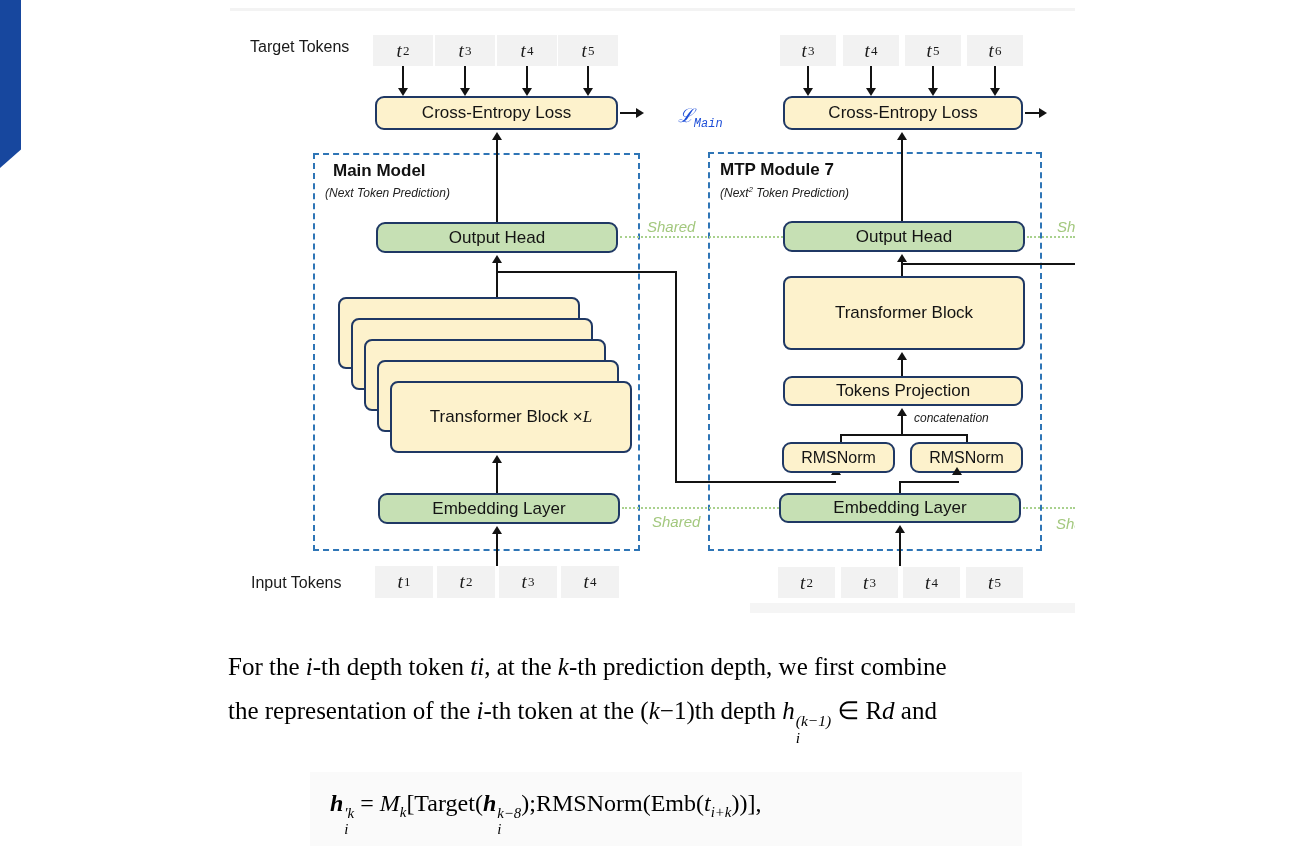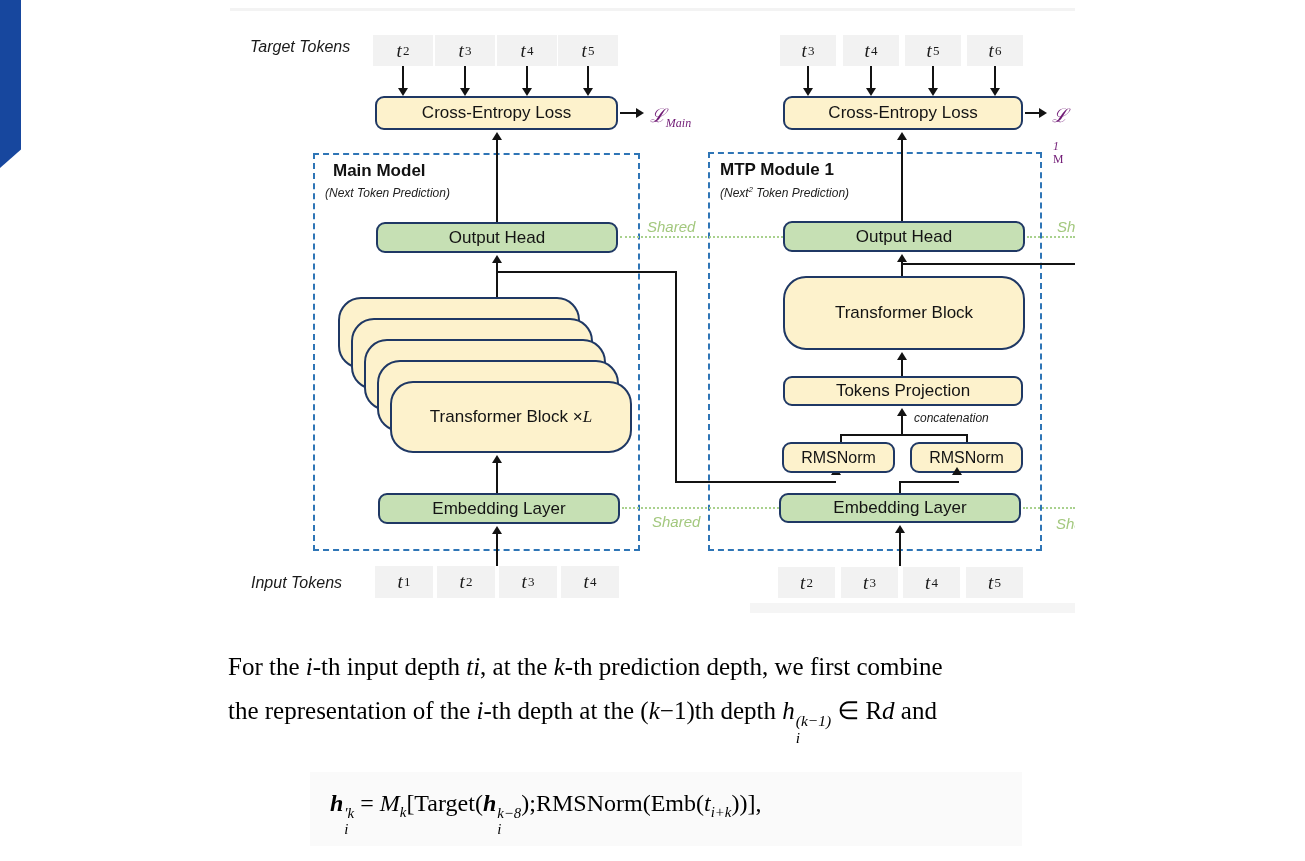--- a/index.html
+++ b/index.html
@@ -8,43 +8,43 @@
   
   #fig{position:absolute;left:230px;top:8px;width:845px;height:607px;overflow:hidden;
        font-family:"Liberation Sans",sans-serif;}
   .strip{position:absolute;background:#f3f3f3;}
   
   .box{position:absolute;border:2px solid #1f3864;border-radius:9px;display:flex;
        align-items:center;justify-content:center;font-size:17px;color:#141414;
        box-sizing:border-box;white-space:nowrap;}
   .yellow{background:#fdf2cc;}
   .green{background:#c6e0b4;}
-  .r12{border-radius:23px;}
+  .r12{border-radius:8px;}
   .tok{position:absolute;background:#f2f2f2;display:flex;align-items:center;justify-content:center;
        font-family:"Liberation Serif",serif;font-style:italic;font-size:19px;color:#1a1a1a;box-sizing:border-box;}
   .tok sub{font-size:13px;font-style:normal;margin-left:1px;}
   
   .vline{position:absolute;width:2px;background:#131313;}
   .hline{position:absolute;height:2px;background:#131313;}
   .arr-up{position:absolute;width:0;height:0;border-left:5px solid transparent;
           border-right:5px solid transparent;border-bottom:8px solid #131313;}
   .arr-down{position:absolute;width:0;height:0;border-left:5px solid transparent;
           border-right:5px solid transparent;border-top:8px solid #131313;}
   .arr-right{position:absolute;width:0;height:0;border-top:5px solid transparent;
           border-bottom:5px solid transparent;border-left:8px solid #131313;}
   .dashbox{position:absolute;border:2px dashed #2e75b6;box-sizing:border-box;}
   .dot-h{position:absolute;border-top:2px dotted #a9d18e;}
   .shared{position:absolute;color:#a3c87e;font-style:italic;font-size:15px;}
   .sharedclip{position:absolute;overflow:hidden;}
   .sharedclip .shared{position:static;}
   .modtitle{position:absolute;font-weight:bold;font-size:17px;color:#111;}
   .modsub{position:absolute;font-style:italic;font-size:12px;color:#222;}
-  .figlabel{position:absolute;font-style:italic;font-size:16px;color:#1a1a1a;}
+  .figlabel{position:absolute;font-size:16px;color:#1a1a1a;}
   .concat{position:absolute;font-style:italic;font-size:12px;color:#1a1a1a;}
-  .loss{position:absolute;font-family:Liberation Serif, serif;font-style:italic;font-size:19px;color:#701a75;}
+  .loss{position:absolute;font-family:Liberation Mono, monospace;font-style:italic;font-size:19px;color:#1d4ed8;margin-left:28px;}
   .loss sub{font-size:12px;}
   .serifvar{font-family:"Liberation Serif",serif;font-style:italic;}
   
   .para{position:absolute;left:228px;top:645px;width:900px;font-family:"Liberation Serif",serif;
         font-size:25px;line-height:44px;color:#000;}
   .formula-wrap{position:absolute;left:310px;top:772px;width:712px;height:74px;background:#fafafa;}
   .formula{position:absolute;left:20px;top:18px;font-family:"Liberation Serif",serif;font-size:24px;color:#000;white-space:nowrap;}
   .it{font-style:italic;}
   .rm{font-style:normal;}
   .bfit{font-weight:bold;font-style:italic;}
@@ -183,21 +183,21 @@
     <div class="box yellow" style="left:553px;top:88px;width:240px;height:34px;">Cross-Entropy Loss</div>
 
     <div class="hline" style="left:795px;top:104px;width:14px;"></div>
     <div class="arr-right" style="left:809px;top:100px;"></div>
     <div class="loss" style="left:822px;top:94px;"><span>ℒ</span><span class="stack">
           <span class="t">1</span>
           <span class="t rm">M</span>
         </span></div>
 
     <div class="dashbox" style="left:478px;top:144px;width:334px;height:399px;"></div>
-    <div class="modtitle" style="left:490px;top:152px;">MTP Module 1</div>
+    <div class="modtitle" style="left:490px;top:152px;">MTP Module 7</div>
     <div class="modsub" style="left:490px;top:177px;"><span>(Next</span><sup>2</sup><span> Token Prediction)</span></div>
 
     <div class="vline" style="left:671px;top:128px;height:85px;"></div>
     <div class="arr-up" style="left:667px;top:124px;"></div>
 
     <div class="box green" style="left:553px;top:213px;width:242px;height:31px;">Output Head</div>
 
     <div class="vline" style="left:671px;top:250px;height:18px;"></div>
     <div class="arr-up" style="left:667px;top:246px;"></div>
     <div class="hline" style="left:671px;top:255px;width:174px;"></div>
@@ -251,22 +251,22 @@
     <div class="dot-h" style="left:797px;top:228px;width:48px;"></div>
     <div class="sharedclip" style="left:827px;top:210px;width:18px;height:20px;"><span class="shared">Shared</span></div>
 
     <div class="dot-h" style="left:392px;top:499px;width:157px;"></div>
     <div class="shared" style="left:422px;top:505px;">Shared</div>
     <div class="dot-h" style="left:793px;top:499px;width:52px;"></div>
     <div class="sharedclip" style="left:826px;top:507px;width:19px;height:20px;"><span class="shared">Shared</span></div>
   </div>
 
   <div class="para">
-    <div><span class="rm">For the </span><span class="it">i</span><span class="rm">-th input depth </span><span class="it">ti</span><span class="rm">, at the </span><span class="it">k</span><span class="rm">-th prediction depth, we first combine</span></div>
-    <div><span class="rm">the representation of the </span><span class="it">i</span><span class="rm">-th depth at the (</span><span class="it">k</span><span class="rm">−1)th depth </span><span class="it">h</span><span class="stack it">
+    <div><span class="rm">For the </span><span class="it">i</span><span class="rm">-th depth token </span><span class="it">ti</span><span class="rm">, at the </span><span class="it">k</span><span class="rm">-th prediction depth, we first combine</span></div>
+    <div><span class="rm">the representation of the </span><span class="it">i</span><span class="rm">-th token at the (</span><span class="it">k</span><span class="rm">−1)th depth </span><span class="it">h</span><span class="stack it">
           <span class="t">(k−1)</span>
           <span class="t">i</span>
         </span><span class="rm"> ∈ R</span><span class="it">d</span><span class="rm"> and</span></div>
   </div>
 
   <div class="formula-wrap">
     <div class="formula"><span class="bfit">h</span><span class="stack it">
           <span class="t">′k</span>
           <span class="t">i</span>
         </span><span class="rm"> = </span><span class="it">M</span><sub class="it">k</sub><span class="rm">[Target(</span><span class="bfit">h</span><span class="stack it">

